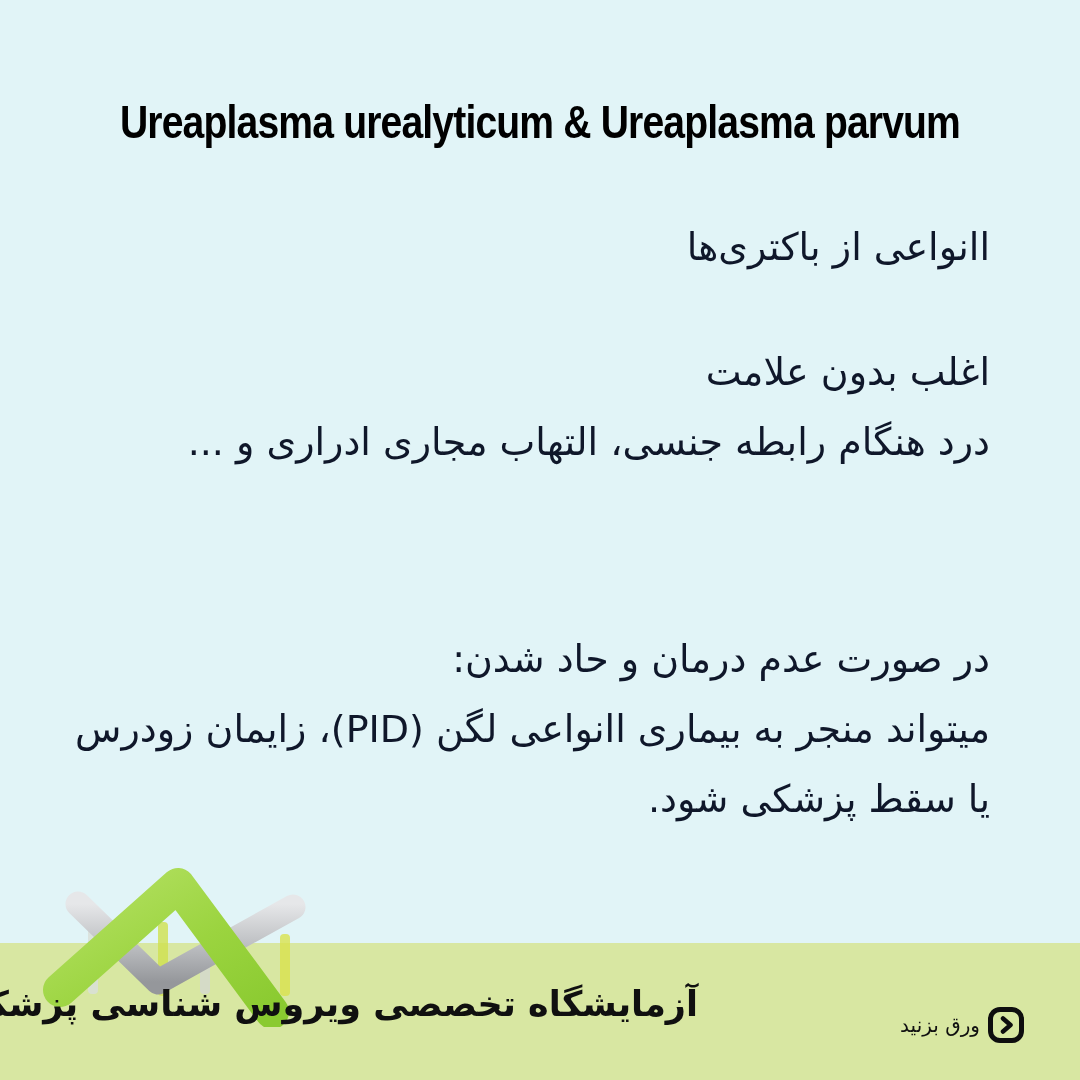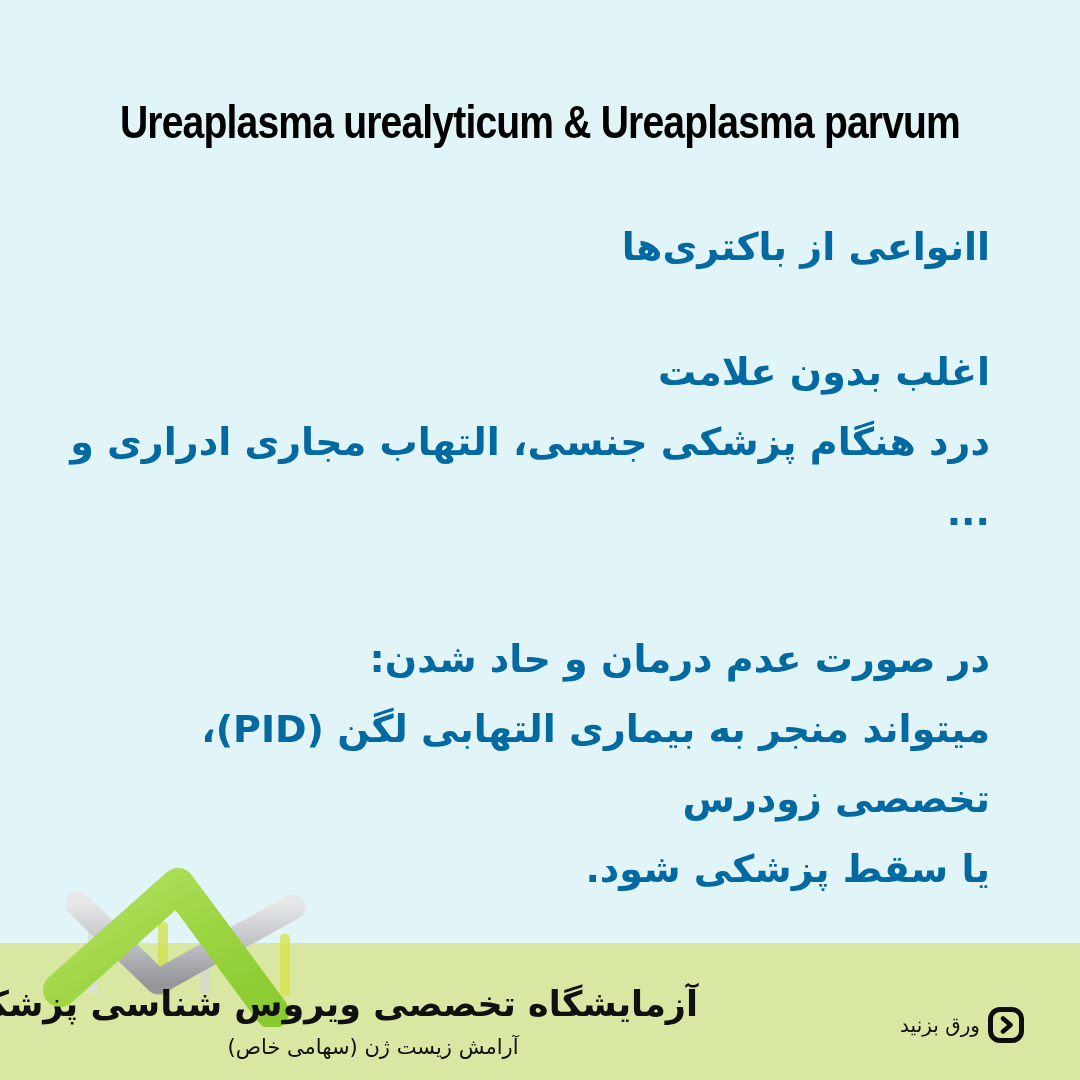--- a/index.html
+++ b/index.html
@@ -31,22 +31,21 @@
     transform-origin:50% 50%;
     white-space:nowrap;
   }
   .body-text{
     position:absolute;
     right:90px;left:60px;
     direction:rtl;
     text-align:right;
     font-size:38px;
     line-height:70px;
-    color:#0369a1;
-    font-weight:bold;
+    color:#0f172a;
   }
   .para-1{top:212px;}
   .para-2{top:337px;}
   .para-3{top:624px;text-align:right;}
 
   .footer-band{
     position:absolute;
     left:0;top:943px;
     width:1080px;height:137px;
     background:var(--band);
@@ -110,26 +109,26 @@
 <div class="canvas">
 
   <div class="post-title">Ureaplasma urealyticum &amp; Ureaplasma parvum</div>
 
   <div class="body-text para-1" dir="rtl">
     <div>اانواعی از باکتری‌ها</div>
   </div>
 
   <div class="body-text para-2" dir="rtl">
     <div>اغلب بدون علامت</div>
-    <div>درد هنگام پزشکی جنسی، التهاب مجاری ادراری و ...</div>
+    <div>درد هنگام رابطه جنسی، التهاب مجاری ادراری و ...</div>
   </div>
 
   <div class="body-text para-3" dir="rtl">
     <div>در صورت عدم درمان و حاد شدن:</div>
-    <div>میتواند منجر به بیماری التهابی لگن (PID)، تخصصی زودرس</div>
+    <div>میتواند منجر به بیماری اانواعی لگن (PID)، زایمان زودرس</div>
     <div>یا سقط پزشکی شود.</div>
   </div>
 
   <div class="footer-band"></div>
 
   <svg class="logo" viewBox="0 0 270 165" xmlns="http://www.w3.org/2000/svg">
     <defs>
       <linearGradient id="silverGrad" x1="0" y1="0" x2="0" y2="1">
         <stop offset="0" stop-color="#e6e7e9"></stop>
         <stop offset="0.5" stop-color="#bfc1c4"></stop>
@@ -149,21 +148,20 @@
       <rect x="238" y="72" width="10" height="62" rx="4" fill="#d9e24e" opacity="0.8"></rect>
     </g>
 
     <path d="M 36 42 L 116 120 L 251 45" fill="none" stroke="url(#silverGrad)" stroke-width="25" stroke-linecap="round" stroke-linejoin="round"></path>
 
     <path d="M 18 128 L 136 23 L 230 150" fill="none" stroke="url(#greenGrad)" stroke-width="34" stroke-linecap="round" stroke-linejoin="round"></path>
   </svg>
 
   <div class="lab-title" dir="rtl">آزمایشگاه تخصصی ویروس شناسی پزشکی آرامیس</div>
 
-  <div class="lab-subtitle" dir="rtl">آرامش زیست ژن (سهامی خاص)</div>
 
   <div class="swipe">
     <span class="swipe-label">ورق بزنید</span>
     <span class="swipe-btn">
       <svg width="22" height="22" viewBox="0 0 22 22" xmlns="http://www.w3.org/2000/svg">
         <polyline points="8,4.5 15.5,11 8,17.5" fill="none" stroke="#0e0e0e" stroke-width="4.5" stroke-linecap="round" stroke-linejoin="round"></polyline>
       </svg>
     </span>
   </div>
 

